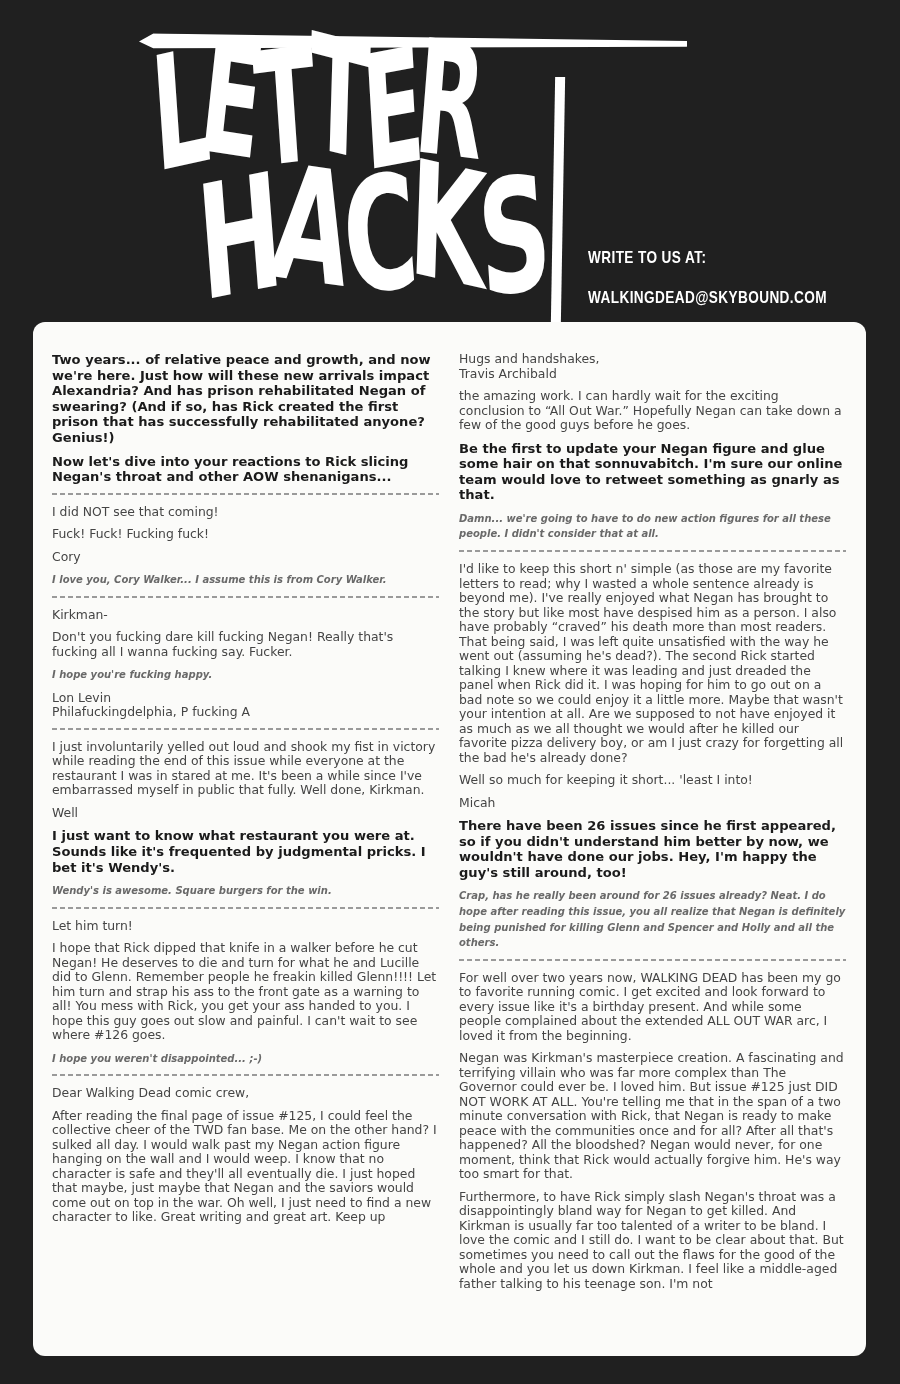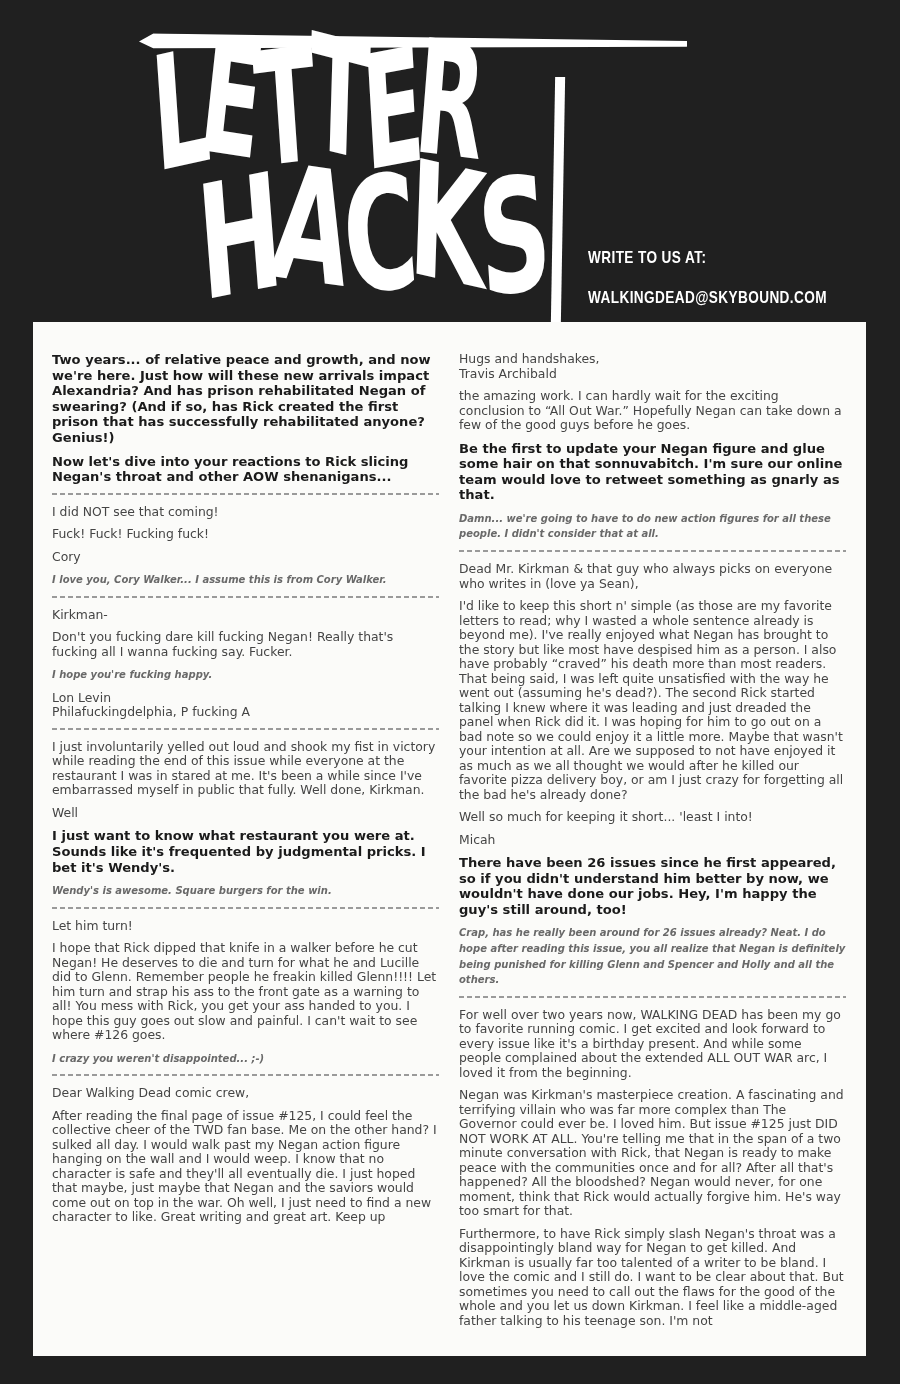--- a/index.html
+++ b/index.html
@@ -51,20 +51,21 @@
   .write-label{top:248px;}
   .email{top:288px;}
   
   .panel{
     position:absolute;left:33px;top:322px;width:833px;height:1034px;
     background:#fbfbf9;
     box-sizing:border-box;
     display:flex;gap:20px;
     padding:30px 20px 0 19px;
     overflow:hidden;
+    border-radius:12px;
   }
   .col{flex:1;min-width:0;}
   .para{
     margin:0 0 8px;
     font-size:12.4px;line-height:14.5px;
     color:#454545;
     white-space:pre-line;
   }
   .para.bold{
     font-weight:bold;color:#1b1b1b;
@@ -111,33 +112,32 @@
         <div class="para body">Lon Levin
 Philafuckingdelphia, P fucking A</div>
         <div class="sep"></div>
         <div class="para body">I just involuntarily yelled out loud and shook my fist in victory while reading the end of this issue while everyone at the restaurant I was in stared at me. It's been a while since I've embarrassed myself in public that fully. Well done, Kirkman.</div>
         <div class="para body">Well</div>
         <div class="para bold">I just want to know what restaurant you were at. Sounds like it's frequented by judgmental pricks. I bet it's Wendy's.</div>
         <div class="para bold-italic">Wendy's is awesome.  Square burgers for the win.</div>
         <div class="sep"></div>
         <div class="para body">Let him turn!</div>
         <div class="para body">I hope that Rick dipped that knife in a walker before he cut Negan! He deserves to die and turn for what he and Lucille did to Glenn. Remember people he freakin killed Glenn!!!! Let him turn and strap his ass to the front gate as a warning to all! You mess with Rick, you get your ass handed to you. I hope this guy goes out slow and painful. I can't wait to see where #126 goes.</div>
-        <div class="para bold-italic">I crazy you weren't disappointed... ;-)</div>
+        <div class="para bold-italic">I hope you weren't disappointed... ;-)</div>
         <div class="sep"></div>
         <div class="para body">Dear Walking Dead comic crew,</div>
         <div class="para body">After reading the final page of issue #125, I could feel the collective cheer of the TWD fan base. Me on the other hand? I sulked all day. I would walk past my Negan action figure hanging on the wall and I would weep. I know that no character is safe and they'll all eventually die.  I just hoped that maybe, just maybe that Negan and the saviors would come out on top in the war. Oh well, I just need to find a new character to like. Great writing and great art. Keep up</div>
       </div>
     <div class="col" id="col-right">
         <div class="para body">Hugs and handshakes,
 Travis Archibald</div>
         <div class="para body">the amazing work. I can hardly wait for the exciting conclusion to “All Out War.” Hopefully Negan can take down a few of the good guys before he goes.</div>
         <div class="para bold">Be the first to update your Negan figure and glue some hair on that sonnuvabitch. I'm sure our online team would love to retweet something as gnarly as that.</div>
         <div class="para bold-italic">Damn... we're going to have to do new action figures for all these people.  I didn't consider that at all.</div>
         <div class="sep"></div>
-        <div class="para body">Dead Mr. Kirkman &amp; that guy who always picks on everyone who writes in (love ya Sean),</div>
         <div class="para body">I'd like to keep this short n' simple (as those are my favorite letters to read; why I wasted a whole sentence already is beyond me). I've really enjoyed what Negan has brought to the story but like most have despised him as a person. I also have probably “craved” his death more than most readers. That being said, I was left quite unsatisfied with the way he went out (assuming he's dead?).  The second Rick started talking I knew where it was leading and just dreaded the panel when Rick did it. I was hoping for him to go out on a bad note so we could enjoy it a little more. Maybe that wasn't your intention at all. Are we supposed to not have enjoyed it as much as we all thought we would after he killed our favorite pizza delivery boy, or am I just crazy for forgetting all the bad he's already done?</div>
         <div class="para body">Well so much for keeping it short... 'least I into!</div>
         <div class="para body">Micah</div>
         <div class="para bold">There have been 26 issues since he first appeared, so if you didn't understand him better by now, we wouldn't have done our jobs. Hey, I'm happy the guy's still around, too!</div>
         <div class="para bold-italic">Crap, has he really been around for 26 issues already?  Neat.  I do hope after reading this issue, you all realize that Negan is definitely being punished for killing Glenn and Spencer and Holly and all the others.</div>
         <div class="sep"></div>
         <div class="para body">For well over two years now, WALKING DEAD has been my go to favorite running comic. I get excited and look forward to every issue like it's a birthday present. And while some people complained about the extended ALL OUT WAR arc, I loved it from the beginning.</div>
         <div class="para body">Negan was Kirkman's masterpiece creation. A fascinating and terrifying villain who was far more complex than The Governor could ever be. I loved him. But issue #125 just DID NOT WORK AT ALL. You're telling me that in the span of a two minute conversation with Rick, that Negan is ready to make peace with the communities once and for all? After all that's happened? All the bloodshed? Negan would never, for one moment, think that Rick would actually forgive him. He's way too smart for that.</div>
         <div class="para body">Furthermore, to have Rick simply slash Negan's throat was a disappointingly bland way for Negan to get killed.  And Kirkman is usually far too talented of a writer to be bland. I love the comic and I still do. I want to be clear about that. But sometimes you need to call out the flaws for the good of the whole and you let us down Kirkman. I feel like a middle-aged father talking to his teenage son. I'm not</div>
       </div>

